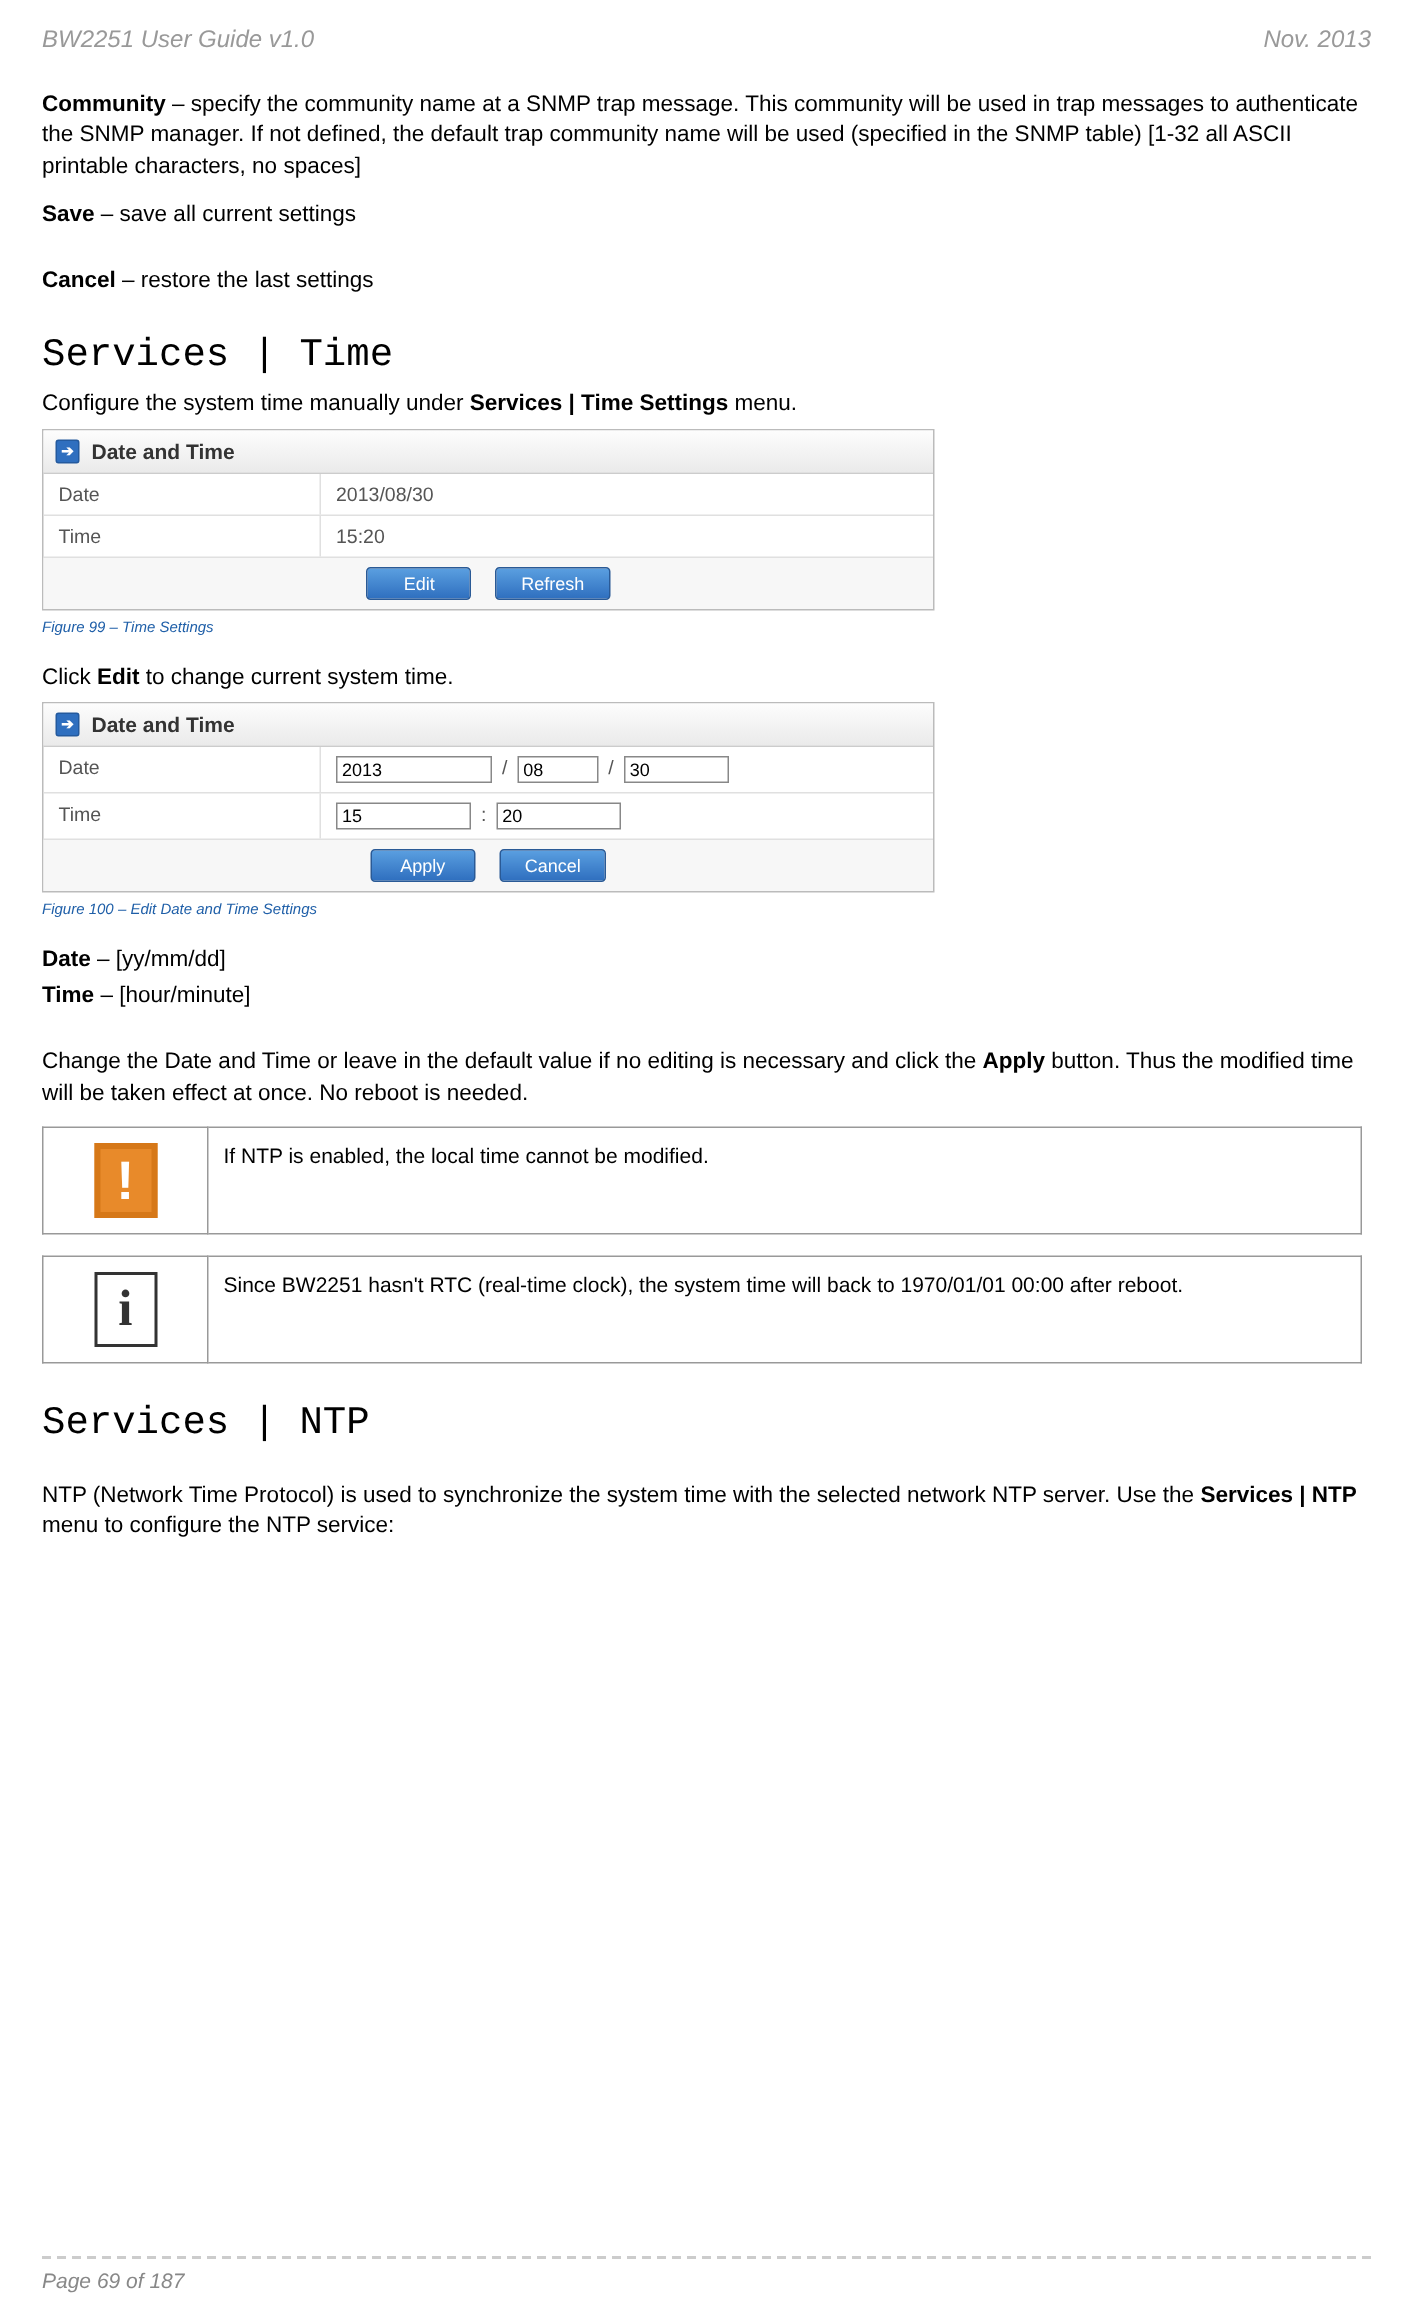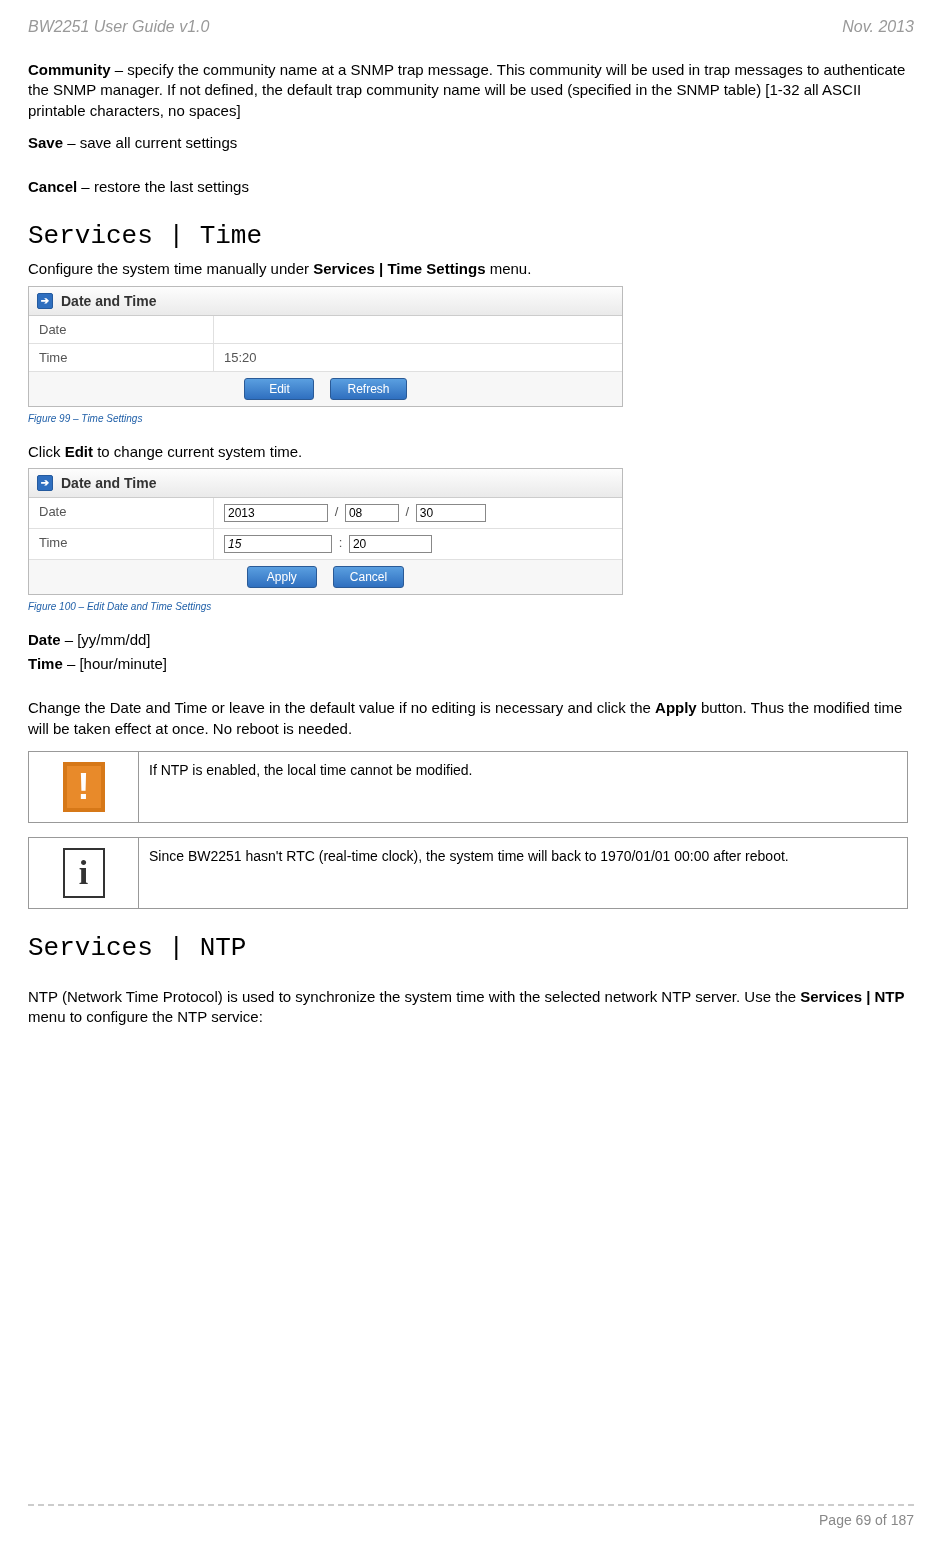--- a/index.html
+++ b/index.html
@@ -169,23 +169,24 @@
       line-height: 46px;
       text-align: center;
     }
     .footer {
       position: absolute;
       bottom: 14px;
       right: 28px;
       left: 28px;
       color: #888;
       font-size: 14px;
-      text-align: right;
+      text-align: left;
       border-top: 2px dashed #ccc;
       padding-top: 6px;
+      font-style: italic;
     }
     .sep {
       color: #555;
       margin: 0 3px;
     }
   </style>
 </head>
 <body>
 
 <div class="header">
@@ -208,20 +209,21 @@
   <span>Configure the system time manually under </span><b>Services | Time Settings</b><span> menu.</span>
 </p>
 
 <div class="panel">
   <div class="panel-header">
     <span class="panel-header-icon">➔</span>
     <span>Date and Time</span>
   </div>
   <div class="panel-row">
     <div class="panel-cell-left">Date</div>
+    <div class="panel-cell-right">2013/08/30</div>
   </div>
   <div class="panel-row">
     <div class="panel-cell-left">Time</div>
     <div class="panel-cell-right">15:20</div>
   </div>
   <div class="panel-footer">
     <span class="btn">Edit</span>
     <span class="btn">Refresh</span>
   </div>
 </div>
@@ -242,21 +244,21 @@
       <input class="field-input" style="width: 104px;" value="2013">
       <span class="sep">/</span>
       <input class="field-input" style="width: 54px;" value="08">
       <span class="sep">/</span>
       <input class="field-input" style="width: 70px;" value="30">
     </div>
   </div>
   <div class="panel-row">
     <div class="panel-cell-left">Time</div>
     <div class="panel-cell-right">
-      <input class="field-input" style="width: 108px; font-style: italic;" value="15">
+      <input class="field-input" style="width: 90px;" value="15">
       <span class="sep">:</span>
       <input class="field-input" style="width: 83px;" value="20">
     </div>
   </div>
   <div class="panel-footer">
     <span class="btn">Apply</span>
     <span class="btn">Cancel</span>
   </div>
 </div>
 <p class="figure-caption">Figure 100 – Edit Date and Time Settings</p>

